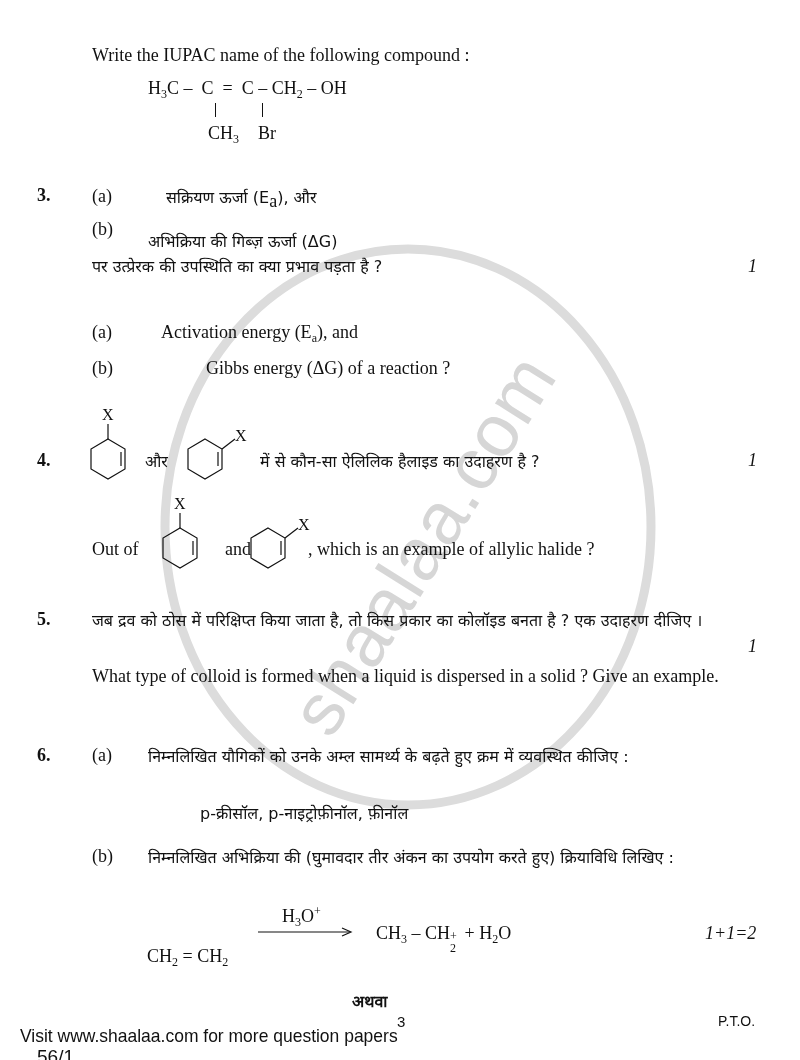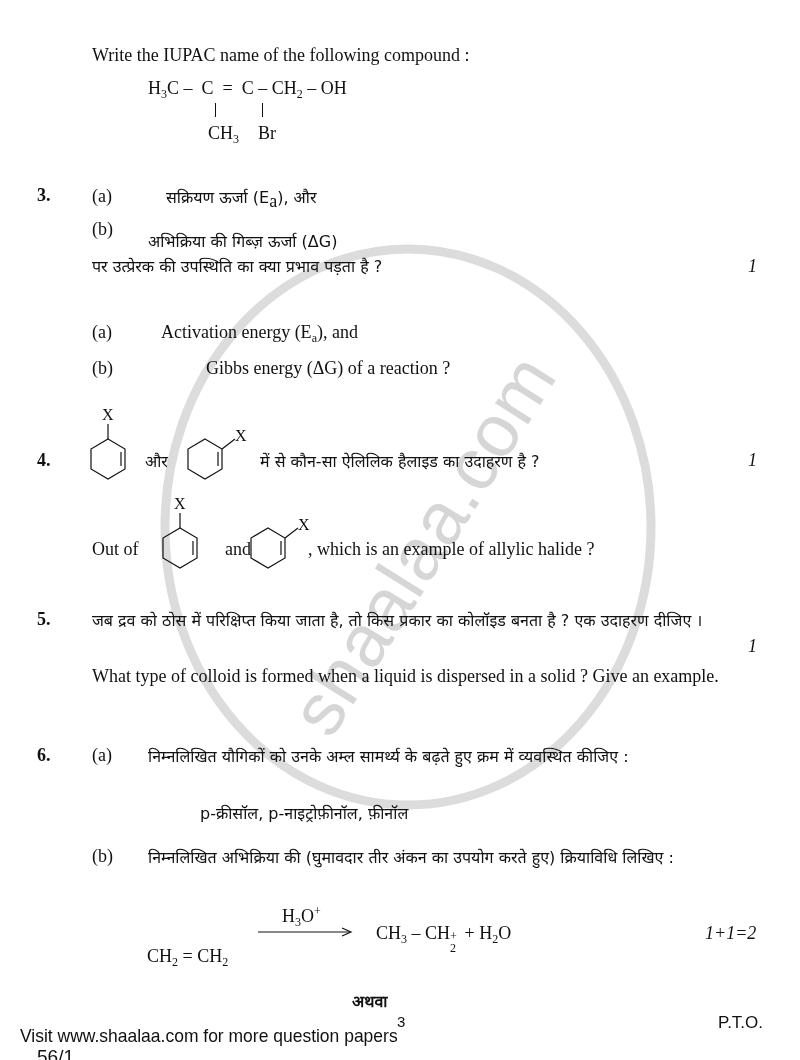--- a/index.html
+++ b/index.html
@@ -112,16 +112,16 @@
     <line x1="0" y1="6" x2="92" y2="6" stroke="#111" stroke-width="1.2"></line>
     <polyline points="84,2 93,6 84,10" fill="none" stroke="#111" stroke-width="1.2"></polyline>
   </svg>
   <div class="abs serif" style="left:376px;top:923px;">CH<sub>3</sub> – CH<span style="display:inline-block;position:relative;width:10px;"><sup style="position:absolute;left:0;top:-10px;">+</sup><sub style="position:absolute;left:0;top:2px;">2</sub></span> + H<sub>2</sub>O</div>
   <div class="abs marks" style="left:705px;top:923px;">1+1=2</div>
 
   <div class="abs hindi" style="left:352px;top:972px;font-weight:bold;margin-top:18px;">अथवा</div>
 
   <div class="abs sans" style="left:37px;top:1046px;font-size:19px;">56/1</div>
   <div class="abs sans" style="left:397px;top:1013px;font-size:15px;">3</div>
-  <div class="abs sans" style="left:718px;top:1013px;font-size:17px;">P.T.O.</div>
+  <div class="abs sans" style="left:718px;top:1013px;font-size:14px;">P.T.O.</div>
   <div class="abs sans" style="left:20px;top:1025px;font-size:19px;transform:scaleX(0.92);transform-origin:left;">Visit www.shaalaa.com for more question papers</div>
 
 </div>
 
 </body></html>

